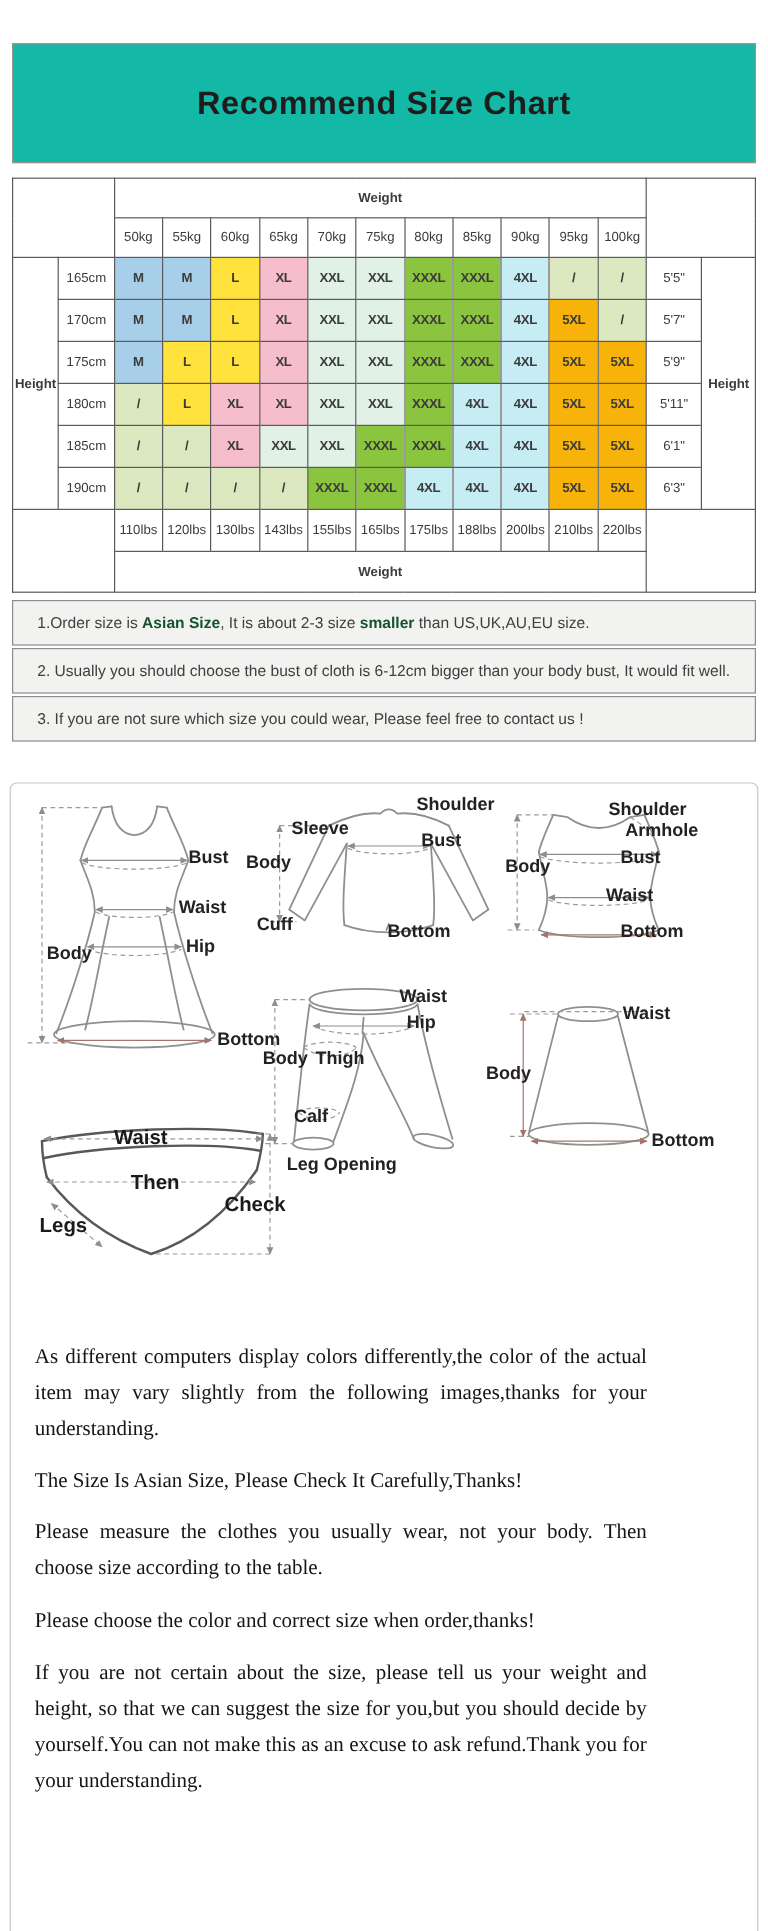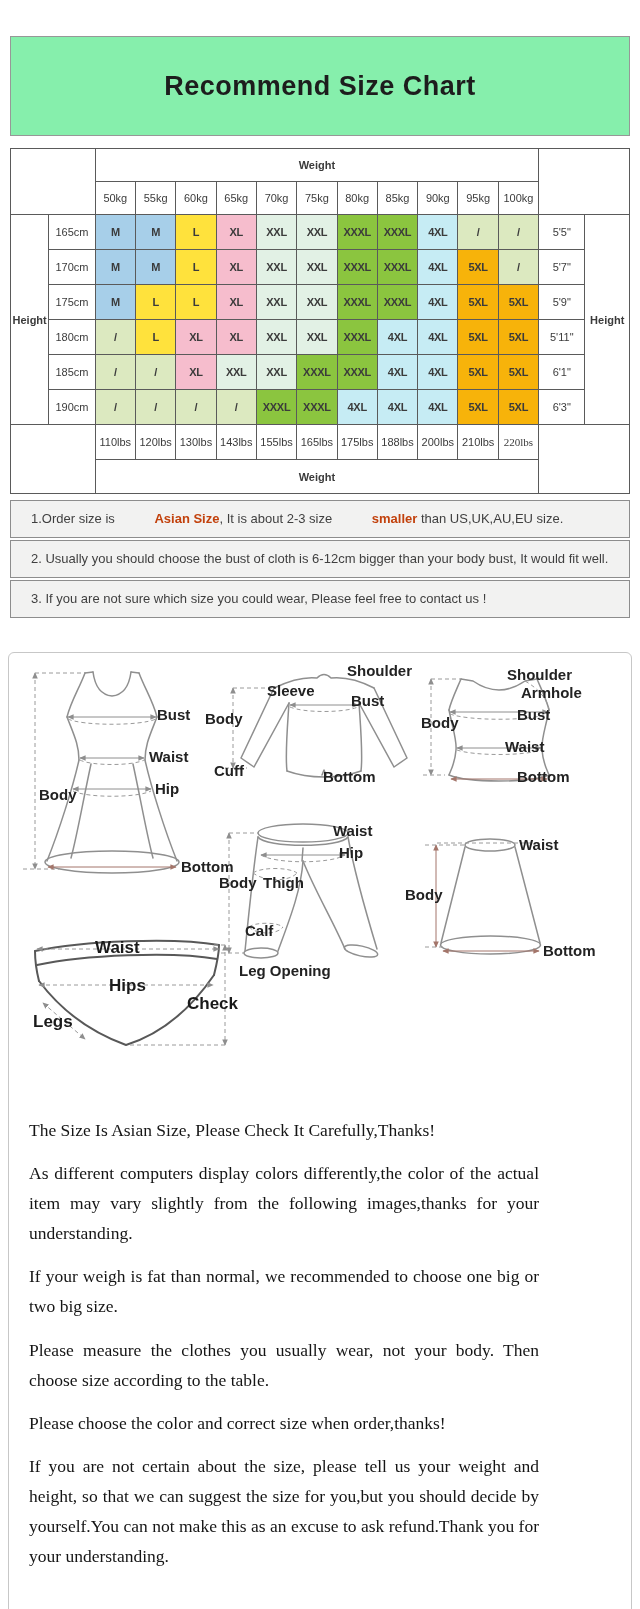--- a/index.html
+++ b/index.html
@@ -1,37 +1,37 @@
 <!DOCTYPE html>
 <html><head>
 <meta charset="utf-8">
 <style>
   html,body{margin:0;padding:0;background:#fff;}
   body{width:640px;min-height:1609px;font-family:"Liberation Sans",sans-serif;color:#333;position:relative;}
 
   
-  .title-box{margin:36px 10px 0;height:98px;background:#86efac;border:1px solid #979797;display:flex;align-items:center;justify-content:center;}
+  .title-box{margin:36px 10px 0;height:98px;background:#14b8a6;border:1px solid #979797;display:flex;align-items:center;justify-content:center;}
   .title-box h1{margin:0;font-size:27px;font-weight:bold;color:#1d1d1d;letter-spacing:.5px;}
 
   
   table.size-table{margin:12px 10px 0;border-collapse:collapse;table-layout:fixed;width:620px;}
   table.size-table td{border:1px solid #5a5a5a;text-align:center;vertical-align:middle;font-size:11px;color:#3b3b3b;padding:0;overflow:hidden;white-space:nowrap;}
   td.whead{font-weight:bold;font-size:12.5px;height:32px;background:#fff;}
   td.khead{font-size:11.5px;height:32px;background:#fff;}
   td.vhead{font-weight:bold;font-size:12px;background:#fff;}
   td.cmcell{font-size:11.5px;background:#fff;}
   td.ftcell{font-size:11.5px;background:#fff;}
   td.szcell{font-weight:bold;font-size:11px;letter-spacing:-0.3px;}
   tr.szrow td{height:34px;}
   td.corner{background:#fff;}
 
   
   .order-notes{margin:6px 10px 0;}
   .onote{background:#f2f2f1;border:1px solid #8d8d8d;height:36px;line-height:36px;padding-left:20px;font-size:13px;color:#3f3f3f;margin-bottom:2px;white-space:nowrap;}
-  .onote .red{color:#c2410c;font-weight:bold;margin-left:36px;}
+  .onote .red{color:#14532d;font-weight:bold;}
 
   
   .panel{position:relative;margin:34px 8px 0;width:622px;height:962px;background:#fff;border:1px solid #c7c7c7;border-radius:6px;}
   .dgroup{position:absolute;}
   .dlabel{position:absolute;font-size:15px;font-weight:600;color:#222;white-space:nowrap;line-height:1;}
   .dlabel.big{font-size:17px;font-weight:bold;color:#1a1a1a;}
   svg.draw{position:absolute;left:0;top:0;overflow:visible;}
   .garment{fill:none;stroke:#8f8f8f;stroke-width:1.5;stroke-linecap:round;stroke-linejoin:round;}
   .garment.dark{stroke:#585858;stroke-width:2;}
   .dim{fill:none;stroke:#9a9a9a;stroke-width:1;stroke-dasharray:4 3;}
@@ -185,21 +185,21 @@
         <td class="khead" style="height: 34px;">110lbs</td>
         <td class="khead" style="height: 34px;">120lbs</td>
         <td class="khead" style="height: 34px;">130lbs</td>
         <td class="khead" style="height: 34px;">143lbs</td>
         <td class="khead" style="height: 34px;">155lbs</td>
         <td class="khead" style="height: 34px;">165lbs</td>
         <td class="khead" style="height: 34px; margin-top: 13px;">175lbs</td>
         <td class="khead" style="height: 34px;">188lbs</td>
         <td class="khead" style="height: 34px;">200lbs</td>
         <td class="khead" style="height: 34px;">210lbs</td>
-        <td class="khead" style="height: 34px; font-family: Liberation Serif, serif;">220lbs</td>
+        <td class="khead" style="height: 34px;">220lbs</td>
         <td class="corner" colspan="2" rowspan="2"></td>
       </tr>
       <tr>
         <td class="whead" colspan="11" style="height: 33px;">Weight</td>
       </tr>
     </tbody>
 </table>
 
 <div class="order-notes" id="order-notes">
     <div class="onote"><span>1.Order size is </span><span class="red">Asian Size</span><span>, It is about 2-3 size </span><span class="red">smaller</span><span> than US,UK,AU,EU size.</span></div>
@@ -242,21 +242,21 @@
       <path class="garment" d="M75,25 L42,95 M90,40 L55,104 M42,95 L55,104"></path>
       <path class="garment" d="M175,25 L208,95 M160,40 L195,104 M208,95 L195,104"></path>
       <path class="garment" d="M90,40 C88,70 86,92 88,108 M160,40 C162,70 164,92 162,108"></path>
       <path class="garment" d="M88,108 C110,116 140,116 162,108 M123,112 L125,107 L127,112"></path>
       <path class="dimline" d="M91,42 L159,42" marker-start="url(#arr)" marker-end="url(#arr)"></path>
       <path class="dim" d="M91,44 C105,50 145,50 159,44"></path>
       <path class="dim" d="M34,25 L34,105" marker-start="url(#arr)" marker-end="url(#arr)"></path>
       <path class="dim" d="M34,25 L75,25 M26,105 L48,105"></path>
     </svg>
     <span class="dlabel" style="left:148px;top:0px">Shoulder</span>
-    <span class="dlabel" style="left:68px;top:20px">Sleeve</span>
+    <span class="dlabel" style="left:44px;top:20px">Sleeve</span>
     <span class="dlabel" style="left:6px;top:48px">Body</span>
     <span class="dlabel" style="left:152px;top:30px">Bust</span>
     <span class="dlabel" style="left:15px;top:100px">Cuff</span>
     <span class="dlabel" style="left:124px;top:106px">Bottom</span>
   </div>
 
   <div class="dgroup" style="left:390px;top:2px;width:215px;height:130px">
     <svg class="draw" width="215" height="130" viewBox="0 0 215 130">
       <path class="garment" d="M74,26 Q100,44 126,26 M62,24 L74,26 M126,26 L138,24"></path>
       <path class="garment" d="M62,24 C56,38 52,46 50,55 M138,24 C144,38 148,46 150,55"></path>
@@ -311,41 +311,40 @@
       <path class="garment dark" d="M14,62 C60,52 150,48 194,56"></path>
       <path class="garment dark" d="M12,48 C12,56 13,66 16,78 M196,42 C196,50 194,60 191,72"></path>
       <path class="garment dark" d="M16,78 C40,110 70,130 103,142 M191,72 C165,110 135,132 103,142"></path>
       <path class="dim" d="M14,46 L196,46" marker-start="url(#arr)" marker-end="url(#arr)"></path>
       <path class="dim" d="M16,82 L190,82" marker-start="url(#arr)" marker-end="url(#arr)"></path>
       <path class="dim" d="M20,100 L62,136" marker-start="url(#arr)" marker-end="url(#arr)"></path>
       <path class="dim" d="M202,42 L202,142" marker-start="url(#arr)" marker-end="url(#arr)"></path>
       <path class="dim" d="M202,42 L191,42 M202,142 L104,142"></path>
     </svg>
     <span class="dlabel big" style="left:72px;top:36px">Waist</span>
-    <span class="dlabel big" style="left:86px;top:74px">Hips</span>
+    <span class="dlabel big" style="left:86px;top:74px">Then</span>
     <span class="dlabel big" style="left:10px;top:110px">Legs</span>
     <span class="dlabel big" style="left:164px;top:92px">Check</span>
   </div>
 
   <div class="dgroup" style="left:388px;top:162px;width:215px;height:150px">
     <svg class="draw" width="215" height="150" viewBox="0 0 215 150">
       <ellipse class="garment" cx="93" cy="30" rx="25" ry="6"></ellipse>
       <path class="garment" d="M68,32 L44,128 M118,32 L143,128"></path>
       <ellipse class="garment" cx="93.5" cy="130" rx="50" ry="9"></ellipse>
       <path class="dim" d="M40,28 L142,28"></path>
       <path class="dim2" d="M39,30 L39,132" marker-start="url(#arr2)" marker-end="url(#arr2)"></path>
       <path class="dim" d="M28,30 L68,30 M28,132 L48,132"></path>
       <path class="dim2" d="M46,136 L142,136" marker-start="url(#arr2)" marker-end="url(#arr2)"></path>
     </svg>
     <span class="dlabel" style="left:122px;top:22px">Waist</span>
     <span class="dlabel" style="left:8px;top:72px">Body</span>
     <span class="dlabel" style="left:146px;top:128px">Bottom</span>
   </div>
 
   <div class="notes-block">
+    <p>As different computers display colors differently,the color of the actual item may vary slightly from the following images,thanks for your understanding.</p>
     <p>The Size Is Asian Size, Please Check It Carefully,Thanks!</p>
-    <p>As different computers display colors differently,the color of the actual item may vary slightly from the following images,thanks for your understanding.</p>
-    <p>If your weigh is fat than normal, we recommended to choose one big or two big size.</p>
     <p>Please measure the clothes you usually wear, not your body. Then choose size according to the table.</p>
     <p>Please choose the color and correct size when order,thanks!</p>
     <p>If you are not certain about the size, please tell us your weight and height, so that we can suggest the size for you,but you should decide by yourself.You can not make this as an excuse to ask refund.Thank you for your understanding.</p>
   </div>
 </div>
 
 </body></html>

